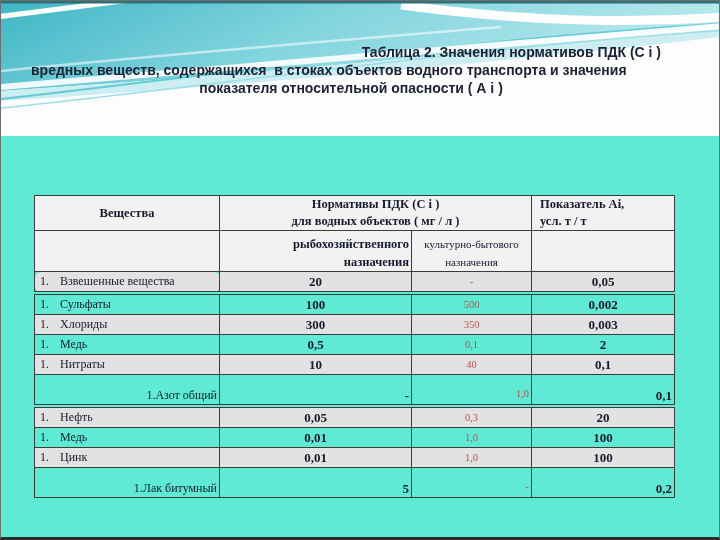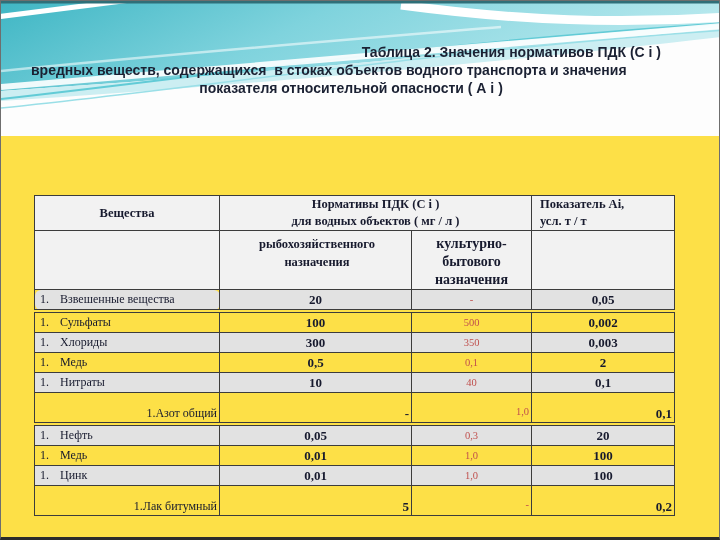--- a/index.html
+++ b/index.html
@@ -1,40 +1,40 @@
 <!DOCTYPE html>
 <html><head>
 <meta charset="utf-8">
 <style>
   html,body{margin:0;padding:0;}
   body{width:720px;height:540px;font-family:"Liberation Sans",sans-serif;background:#9aa0a6;}
   .slide{
-    position:relative;width:718px;height:536px;background:#fde047;overflow:hidden;
+    position:relative;width:718px;height:536px;background:#5eead4;overflow:hidden;
     border:1px solid #6e6e6e;border-bottom:3px solid #2b2b2b;box-sizing:content-box;
   }
   .waves{position:absolute;top:0;left:0;width:720px;height:135px;display:block;}
   .title{
     position:absolute;top:42px;left:30px;width:640px;
     font-size:14px;font-weight:bold;line-height:18px;color:#1b2133;
   }
   .title .t1{text-align:right;padding-right:10px;}
   .title .t2{text-align:left;white-space:pre-wrap;}
   .title .t3{text-align:center;}
   .tablewrap{position:absolute;top:163px;left:33px;width:644px;}
   table.tbl{border-collapse:collapse;table-layout:fixed;width:640px;
     font-family:"Liberation Serif",serif;color:#171a2e;margin-top:31px;}
   table.tbl + table.tbl{margin-top:2px;}
   .tbl td{border:1px solid #3c3c3c;padding:0 2px;vertical-align:middle;overflow:hidden;}
   tr.hrow1{height:49px;}
   tr.hrow2{height:44px;}
   .hc{font-weight:bold;font-size:12.5px;text-align:center;background:#f2f2f2;line-height:17px;}
   .hc.left{text-align:left;padding-left:8px;}
   tr.hrow2 td{vertical-align:top;padding-top:4px;background:#f2f2f2;}
-  td.hfish{font-weight:bold;font-size:12.5px;text-align:center;padding-left:5px;line-height:18px;}
-  td.hcult{font-weight:bold;font-size:14px;text-align:center;line-height:18px;}
+  td.hfish{font-weight:bold;font-size:12.5px;text-align:right;padding-left:5px;line-height:18px;}
+  td.hcult{font-weight:normal;font-size:11px;text-align:center;line-height:18px;}
   .tbl tbody tr{height:20px;}
   tr.r17{height:17px;}
   tr.rsplit{height:42px;}
   tr.rtall{height:29px;}
   tr.rtall td{vertical-align:top;padding-top:13px;text-align:right;}
   tr.rsplit td.cname{vertical-align:top;padding-top:2px;border-radius:6px;}
   tr.shade td{background:#e2e2e2;}
   td.cname{font-size:12px;text-align:left;}
   td.cname .num{display:inline-block;width:23px;padding-left:3px;box-sizing:border-box;}
   td.cv{font-size:13px;font-weight:bold;text-align:center;}

